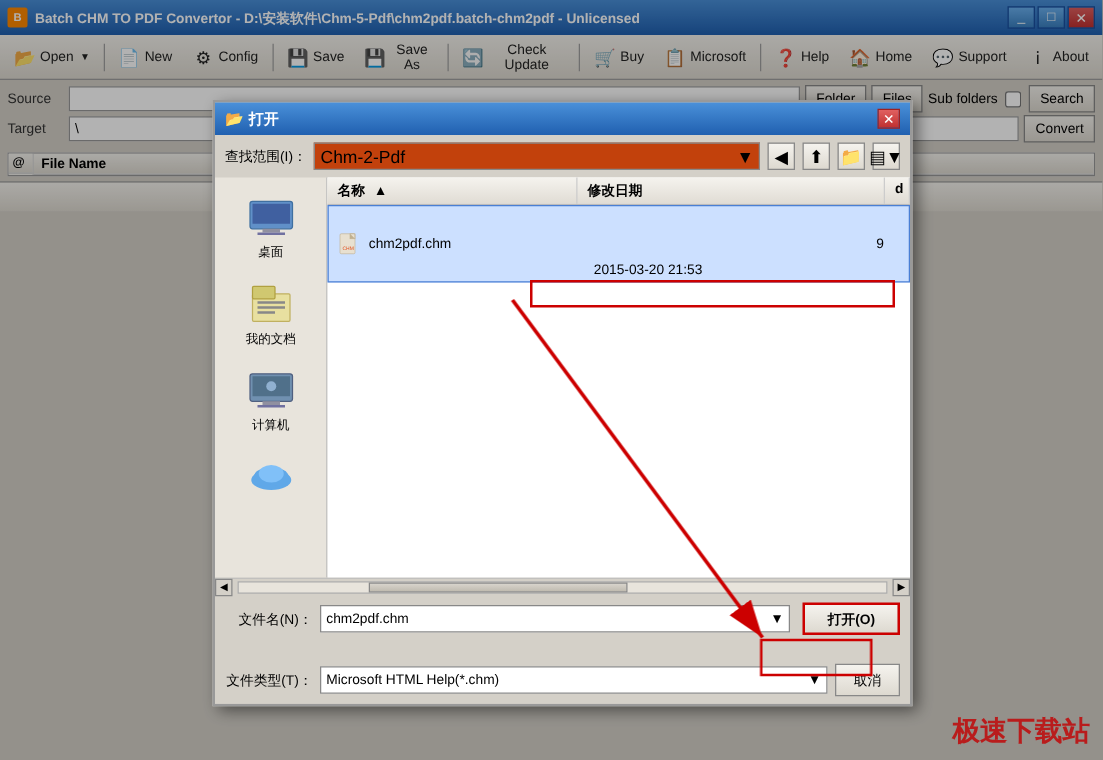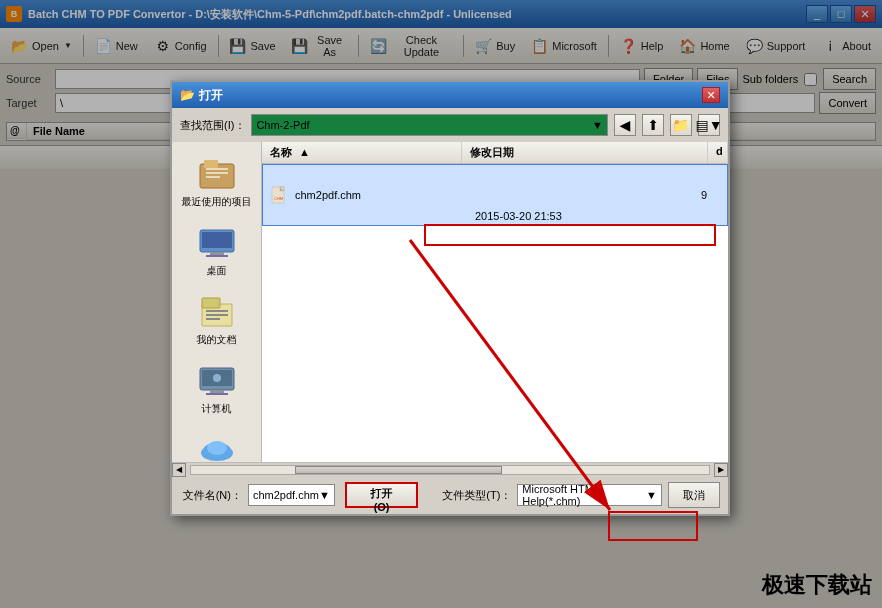--- a/index.html
+++ b/index.html
@@ -166,23 +166,23 @@
       align-items: center;
       padding: 6px 8px;
       gap: 6px;
       background: #d4d0c8;
     }
     .dlg-label { font-size: 11px; white-space: nowrap; }
     .dlg-location-combo {
       flex: 1;
       height: 22px;
       border: 1px solid #888;
-      background: #15803d;
+      background: #c2410c;
       padding: 1px 4px;
-      font-size: 11px;
+      font-size: 14px;
       display: flex;
       align-items: center;
       justify-content: space-between;
     }
     .dlg-nav-btn {
       width: 22px; height: 22px;
       border: 1px solid #888;
       background: linear-gradient(to bottom, #f5f3ee, #ddd9d0);
       cursor: pointer;
       display: flex; align-items: center; justify-content: center;
@@ -277,21 +277,21 @@
       height: 100%;
       background: linear-gradient(to bottom, #d8d4cc, #c0bbb0);
       border: 1px solid #888;
     }
 
     
     .dialog-bottom {
       padding: 6px 8px;
       background: #d4d0c8;
       display: flex;
-      flex-direction: row;
+      flex-direction: column;
       gap: 23px;
     }
     .dlg-input-row {
       display: flex;
       align-items: center;
       gap: 6px;
     }
     .dlg-input-label { font-size: 11px; width: 70px; text-align: right; }
     .dlg-input-combo {
       flex: 1;
@@ -320,21 +320,21 @@
       background: linear-gradient(to bottom, #f5f3ee, #ddd9d0);
       cursor: pointer;
       font-size: 11px;
     }
 
     
     .watermark {
       position: absolute;
       bottom: 8px;
       right: 10px;
-      color: #000000;
+      color: #b91c1c;
       font-size: 22px;
       font-weight: bold;
       font-family: serif;
     }
 
     
     .red-highlight {
       position: absolute;
       border: 2px solid #cc0000;
       pointer-events: none;
@@ -469,32 +469,20 @@
       <button class="dlg-nav-btn">⬆</button>
       <button class="dlg-nav-btn">📁</button>
       <button class="dlg-nav-btn">▤▼</button>
     </div>
 
     <div class="dialog-body">
 
       <div class="dlg-sidebar">
         <div class="dlg-sidebar-item">
           <div class="sidebar-icon">
-            <svg width="38" height="32" viewBox="0 0 38 32">
-              <rect x="2" y="6" width="34" height="24" rx="2" fill="#c8a060" stroke="#a07030" stroke-width="1"></rect>
-              <rect x="6" y="2" width="14" height="8" rx="1" fill="#ddb870"></rect>
-              <rect x="8" y="10" width="22" height="2" fill="#fff" opacity="0.6"></rect>
-              <rect x="8" y="14" width="22" height="2" fill="#fff" opacity="0.6"></rect>
-              <rect x="8" y="18" width="14" height="2" fill="#fff" opacity="0.6"></rect>
-            </svg>
-          </div>
-          <span class="sidebar-label">最近使用的项目</span>
-        </div>
-        <div class="dlg-sidebar-item">
-          <div class="sidebar-icon">
             <svg width="38" height="30" viewBox="0 0 38 30">
               <rect x="2" y="2" width="34" height="22" rx="2" fill="#6090c8" stroke="#4070a0" stroke-width="1"></rect>
               <rect x="4" y="4" width="30" height="16" fill="#4060a0"></rect>
               <rect x="12" y="24" width="14" height="3" fill="#9090a0"></rect>
               <rect x="8" y="27" width="22" height="2" fill="#7070a0"></rect>
             </svg>
           </div>
           <span class="sidebar-label">桌面</span>
         </div>
         <div class="dlg-sidebar-item">

